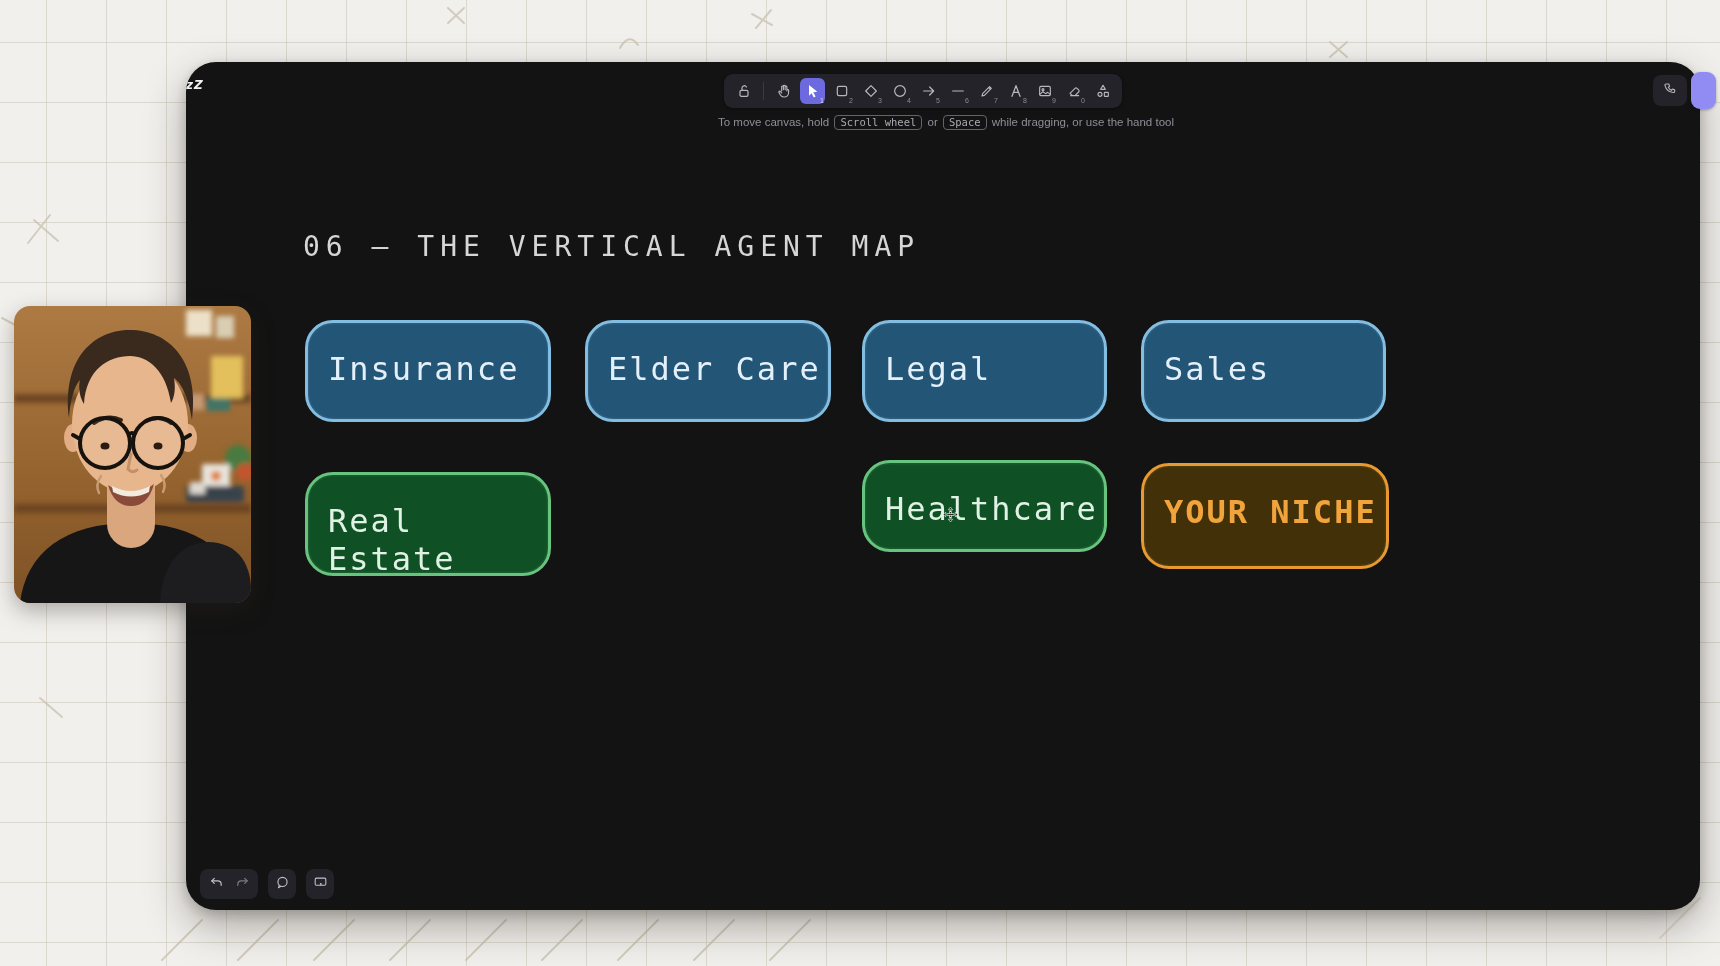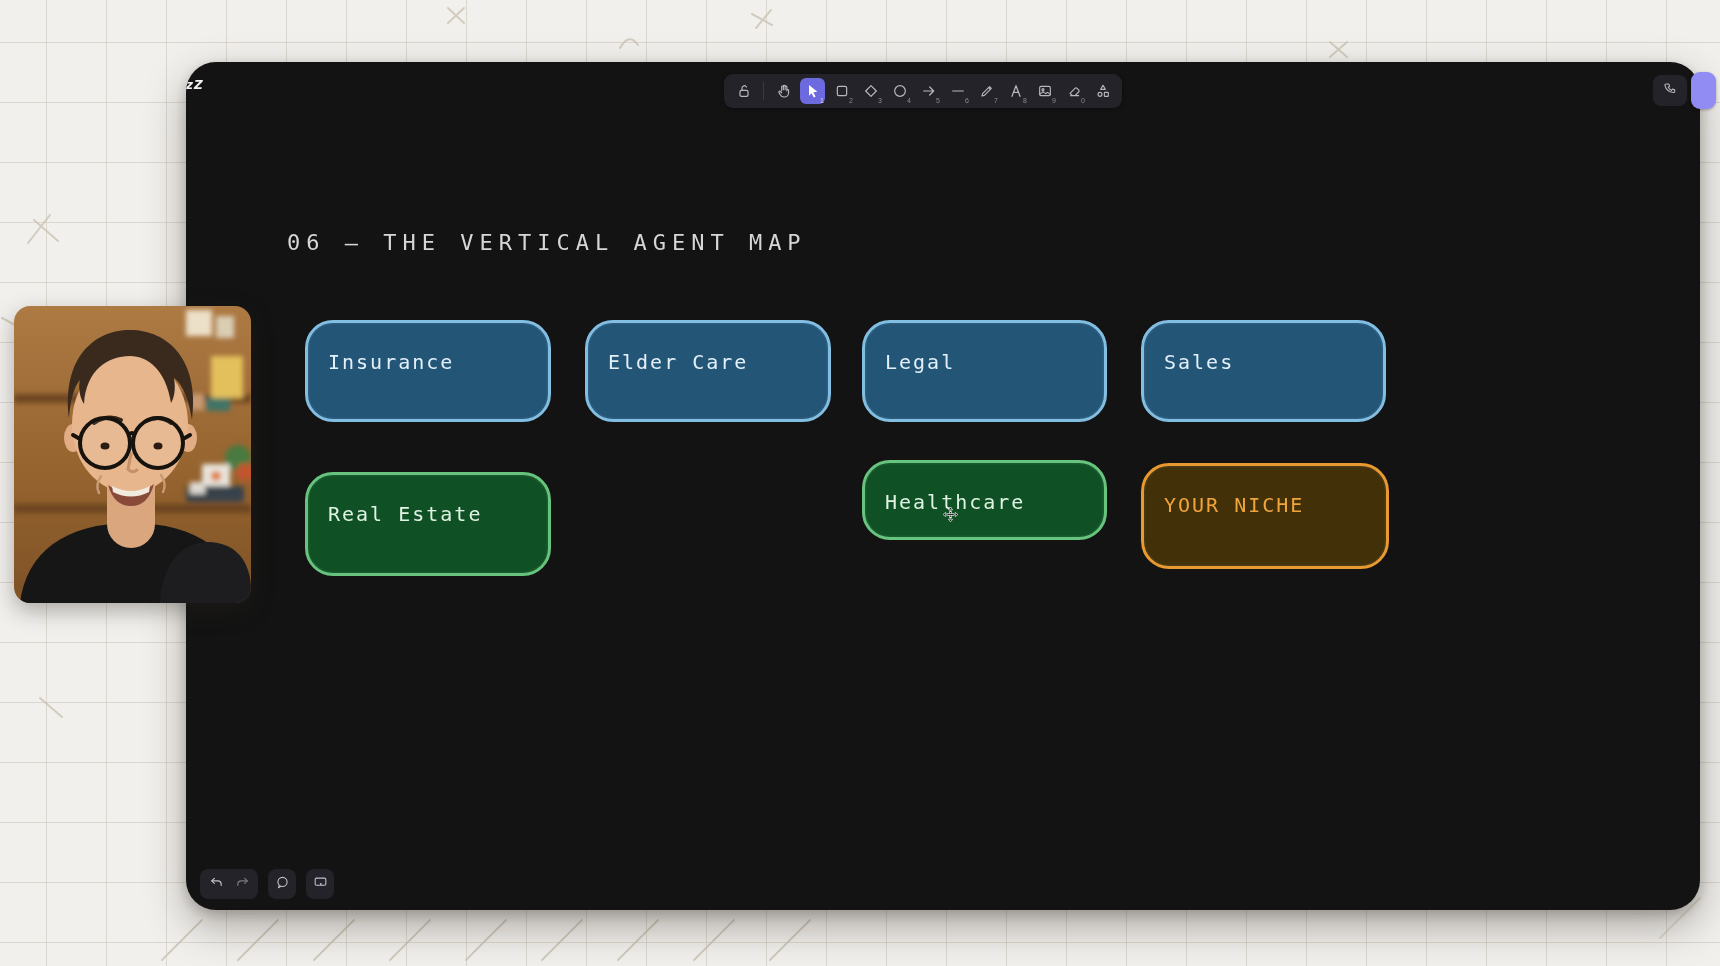--- a/index.html
+++ b/index.html
@@ -38,28 +38,28 @@
     border:1px solid #63636d;border-radius:4px;padding:0px 5px 1px;margin:0 2px;color:#a9a9b3;}
 
   
   .call-btn{position:absolute;left:1467px;top:13px;width:34px;height:31px;border:none;cursor:pointer;
     background:var(--panel-bg,#232329);border-radius:8px;color:#b3b3bc;display:flex;align-items:center;justify-content:center;}
   .call-btn svg{width:16px;height:16px;}
   .side-pill{position:absolute;left:1691px;top:72px;width:25px;height:37px;border:none;cursor:pointer;
     background:var(--pill-purple,#908cf3);border-radius:9px;box-shadow:0 1px 3px rgba(0,0,0,.3);}
 
   
-  .wb-title{position:absolute;left:101px;top:168px;font-family:"DejaVu Sans Mono",monospace;
-    font-size:22px;letter-spacing:6px;color:var(--title-text,#d6d6d6);white-space:nowrap;}
+  .wb-title{position:absolute;left:117px;top:168px;font-family:"DejaVu Sans Mono",monospace;
+    font-size:28px;letter-spacing:6px;color:var(--title-text,#d6d6d6);white-space:nowrap;}
   .box{position:absolute;border:3px solid;border-radius:28px;box-sizing:border-box;
-    font-family:"DejaVu Sans Mono",monospace;font-size:20px;letter-spacing:2px;
+    font-family:"DejaVu Sans Mono",monospace;font-size:32px;letter-spacing:2px;
     padding:27px 0 0 20px;box-shadow:inset 0 0 0 1.5px rgba(255,255,255,.05);}
   .box.blue{background:var(--blue-fill,#235577);border-color:var(--blue-border,#82bee2);color:var(--blue-text,#e3f0f9);}
   .box.green{background:var(--green-fill,#0f5124);border-color:var(--green-border,#67c47f);color:var(--green-text,#e0f2e4);}
-  .box.orange{background:var(--orange-fill,#413008);border-color:var(--orange-border,#e8992f);color:var(--orange-text,#f2a43c);}
+  .box.orange{background:var(--orange-fill,#413008);border-color:var(--orange-border,#e8992f);color:var(--orange-text,#f2a43c);font-weight:bold;}
   .note{position:absolute;left:119px;top:563px;width:1076px;height:70px;box-sizing:border-box;
     background:var(--orange-fill,#413008);border:3px solid var(--orange-border,#e8992f);border-radius:18px;
     display:flex;align-items:center;padding-left:25px;font-family:"DejaVu Sans Mono",monospace;
     font-size:22px;letter-spacing:1.5px;color:var(--orange-text,#f2a43c);
     box-shadow:inset 0 0 0 1.5px rgba(255,255,255,.05);}
 
   
   .footer{position:absolute;left:14px;top:807px;display:flex;align-items:center;gap:10px;}
   .undo-redo{display:flex;background:var(--panel-bg,#232329);border-radius:8px;height:30px;align-items:center;padding:0 3px;}
   .fbtn{width:26px;height:26px;border:none;background:transparent;color:#c2c2cb;cursor:pointer;
@@ -211,35 +211,42 @@
             <svg viewBox="0 0 24 24" stroke="currentColor" stroke-width="1.7" fill="none" stroke-linejoin="round">
               <path d="M12 3.5l3.5 6h-7z"></path>
               <circle cx="7.5" cy="17" r="3"></circle>
               <rect x="14" y="14" width="6" height="6" rx="1"></rect>
             </svg>
           </span>
         <span class="sc"></span>
       </button>
     </div>
 
+    <div class="hint">
+      <span>To move canvas, hold</span>
+      <span class="key">Scroll wheel</span>
+      <span>or</span>
+      <span class="key">Space</span>
+      <span>while dragging, or use the hand tool</span>
+    </div>
 
     <button class="call-btn">
       <span><svg viewBox="0 0 24 24" stroke="currentColor" stroke-width="1.7" fill="none" stroke-linecap="round" stroke-linejoin="round">
             <path d="M8.2 4.5h2l1.2 3.5-1.9 1.4a10.5 10.5 0 0 0 4.6 4.6l1.5-1.9 3.4 1.2v2.1a1.9 1.9 0 0 1-2.1 1.9A14.6 14.6 0 0 1 4.4 6.5 1.9 1.9 0 0 1 6.3 4.5z"></path>
           </svg></span>
     </button>
 
     <div class="wb-title">06 — THE VERTICAL AGENT MAP</div>
 
     <div class="box blue" style="left:119px;top:258px;width:246px;height:102px;"><span>Insurance</span></div>
     <div class="box blue" style="left:399px;top:258px;width:246px;height:102px;padding-left:20px;"><span>Elder Care</span></div>
     <div class="box blue" style="left:676px;top:258px;width:245px;height:102px;"><span>Legal</span></div>
     <div class="box blue" style="left:955px;top:258px;width:245px;height:102px;"><span>Sales</span></div>
     <div class="box green" style="left:119px;top:410px;width:246px;height:104px;"><span>Real Estate</span></div>
-    <div class="box green" style="left:676px;top:398px;width:245px;height:80px;"><span>Healthcare</span></div>
+    <div class="box green" style="left:676px;top:398px;width:245px;height:92px;"><span>Healthcare</span></div>
     <div class="box orange" style="left:955px;top:401px;width:248px;height:106px;"><span>YOUR NICHE</span></div>
 
 
     <svg class="move-cursor" viewBox="0 0 24 24">
       <g fill="#1a1a1a" stroke="#ffffff" stroke-width="0.9">
         <path d="M12 1.5l3 3.8H9z"></path>
           <path d="M12 22.5l3-3.8H9z"></path>
         <path d="M1.5 12l3.8-3v6z"></path>
           <path d="M22.5 12l-3.8-3v6z"></path>
         <rect x="10.9" y="7" width="2.2" height="10"></rect>

